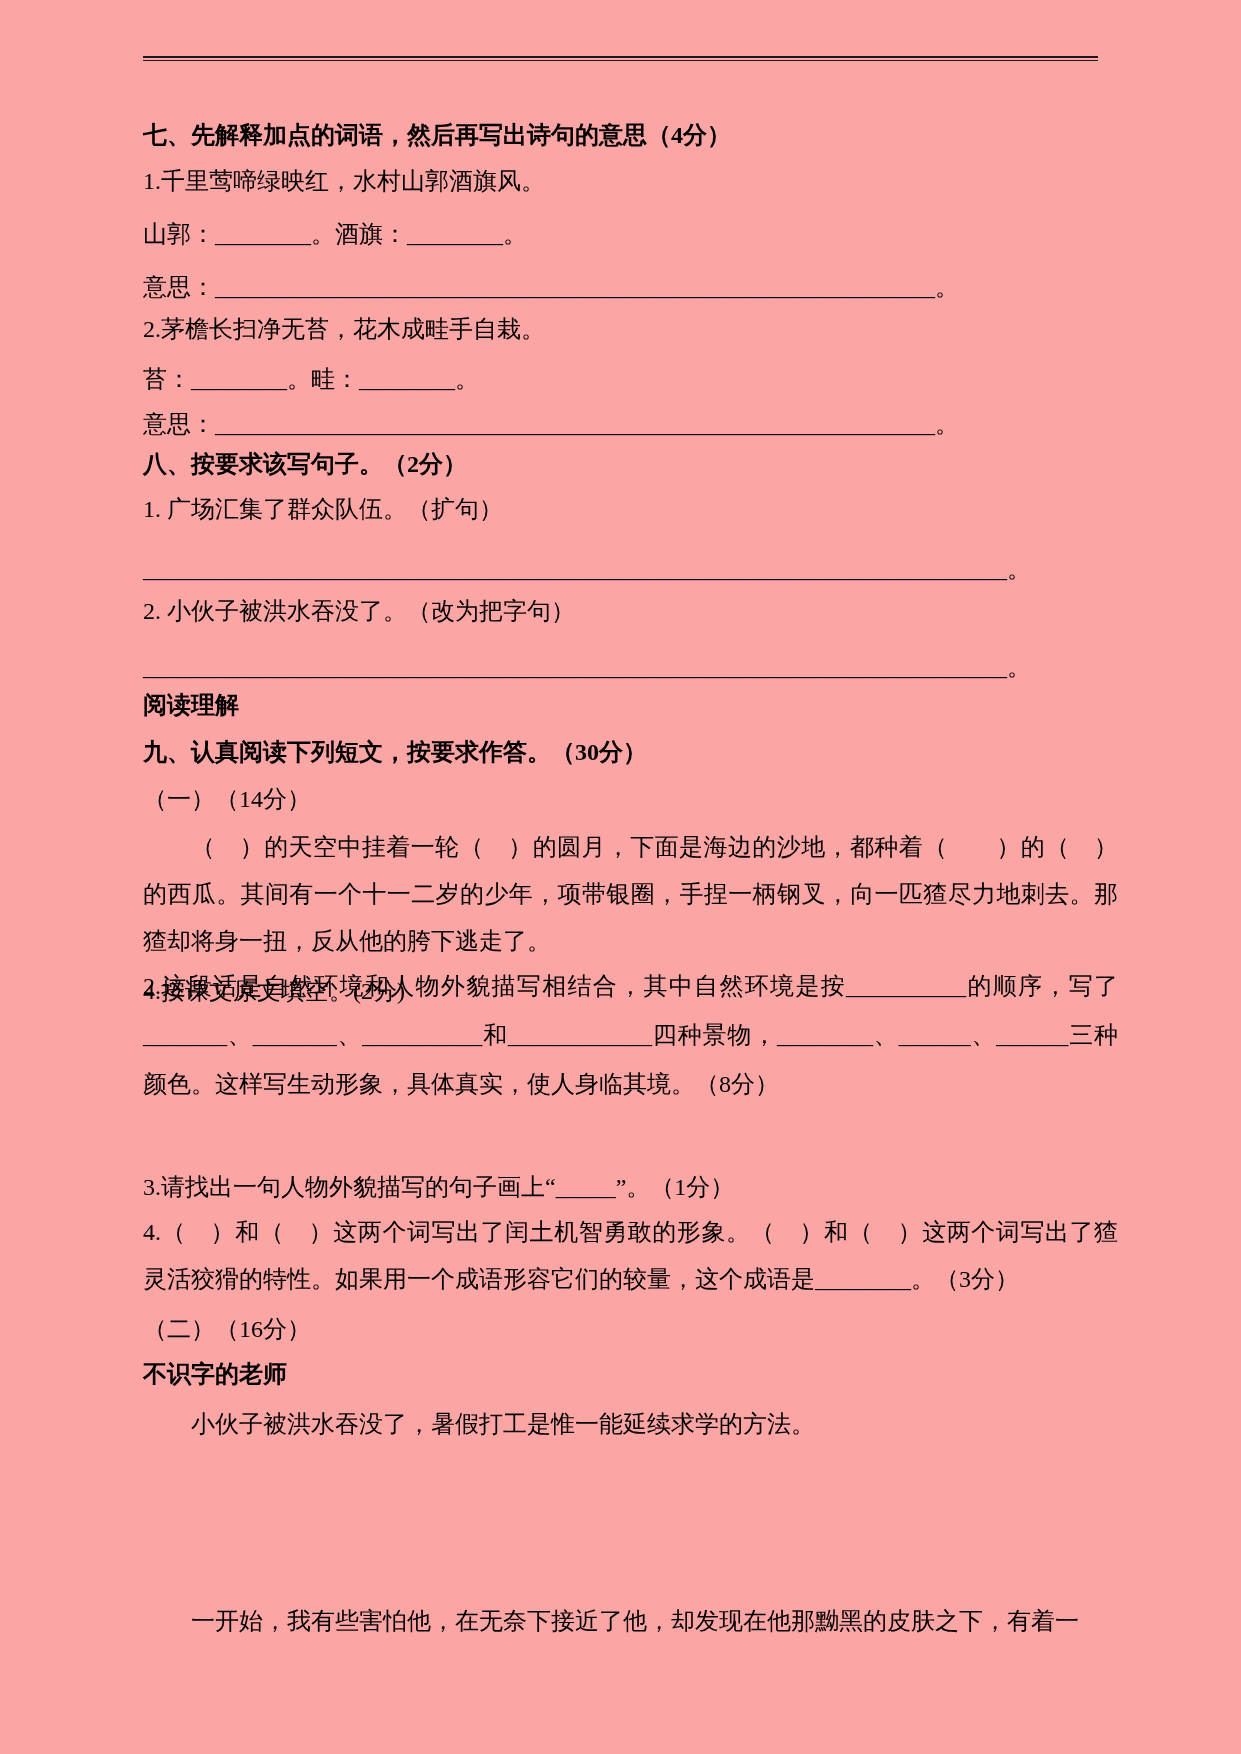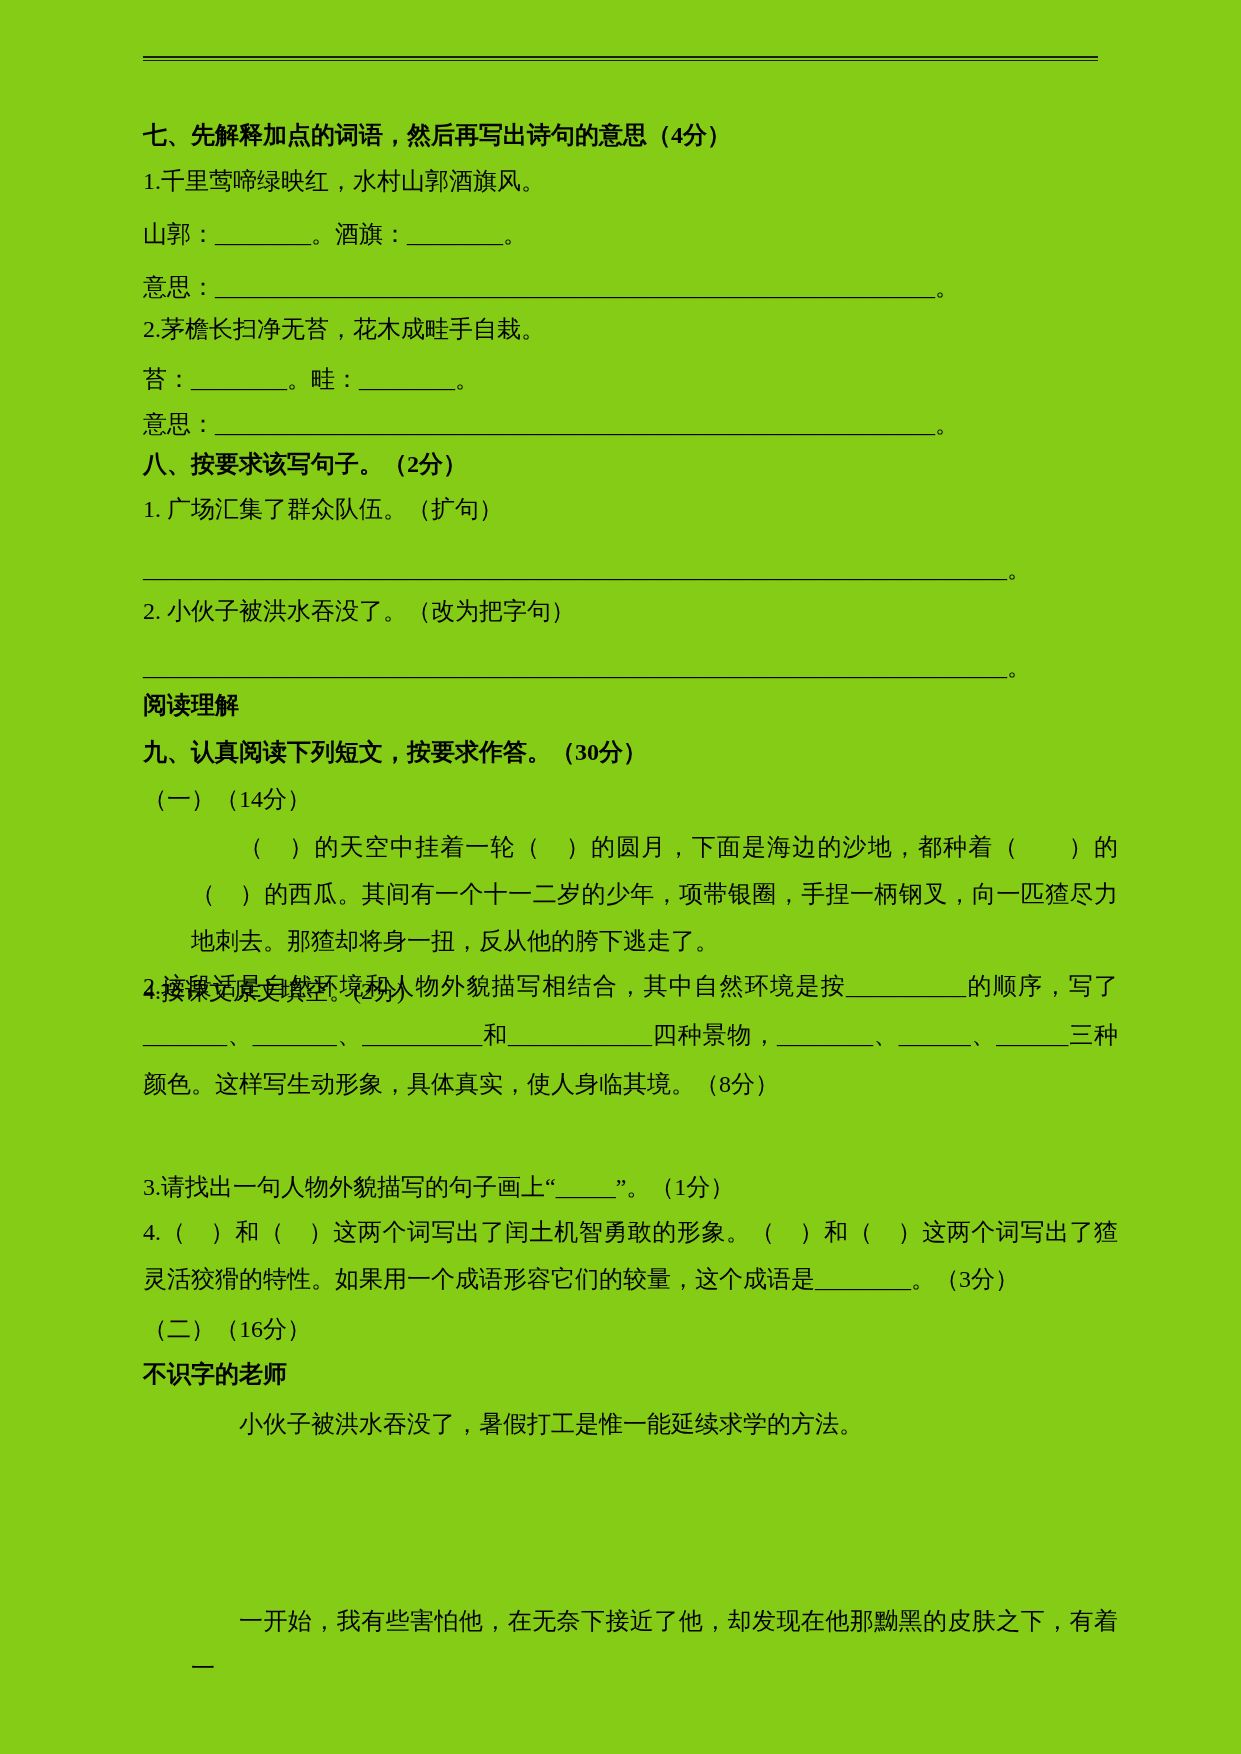--- a/index.html
+++ b/index.html
@@ -4,21 +4,21 @@
 <style>
   html, body {
     margin: 0;
     padding: 0;
     background: #ffffff;
   }
   .page {
     position: relative;
     width: 1241px;
     height: 1754px;
-    background: #84cc16;
+    background: #fca5a5;
     color: #000000;
     font-family: "Liberation Serif", "DejaVu Serif", serif;
     font-size: 24px;
     overflow: hidden;
   }
   .content {
     position: absolute;
     left: 143px;
     width: 975px;
     top: 0;
@@ -40,21 +40,21 @@
     line-height: 47px;
     white-space: nowrap;
   }
   .para {
     position: absolute;
     left: 0;
     right: 0;
     line-height: 47px;
     text-align: justify;
   }
-  .indent2 { text-indent: 2em; margin-left: 48px; }
+  .indent2 { text-indent: 2em; }
   .bold { font-weight: bold; }
   .center { text-align: left; white-space: normal; }
   .lh49 { line-height: 49px; }
   .lh48 { line-height: 48px; }
 </style>
 </head>
 <body>
 
 <div class="page">
   <div class="content">

